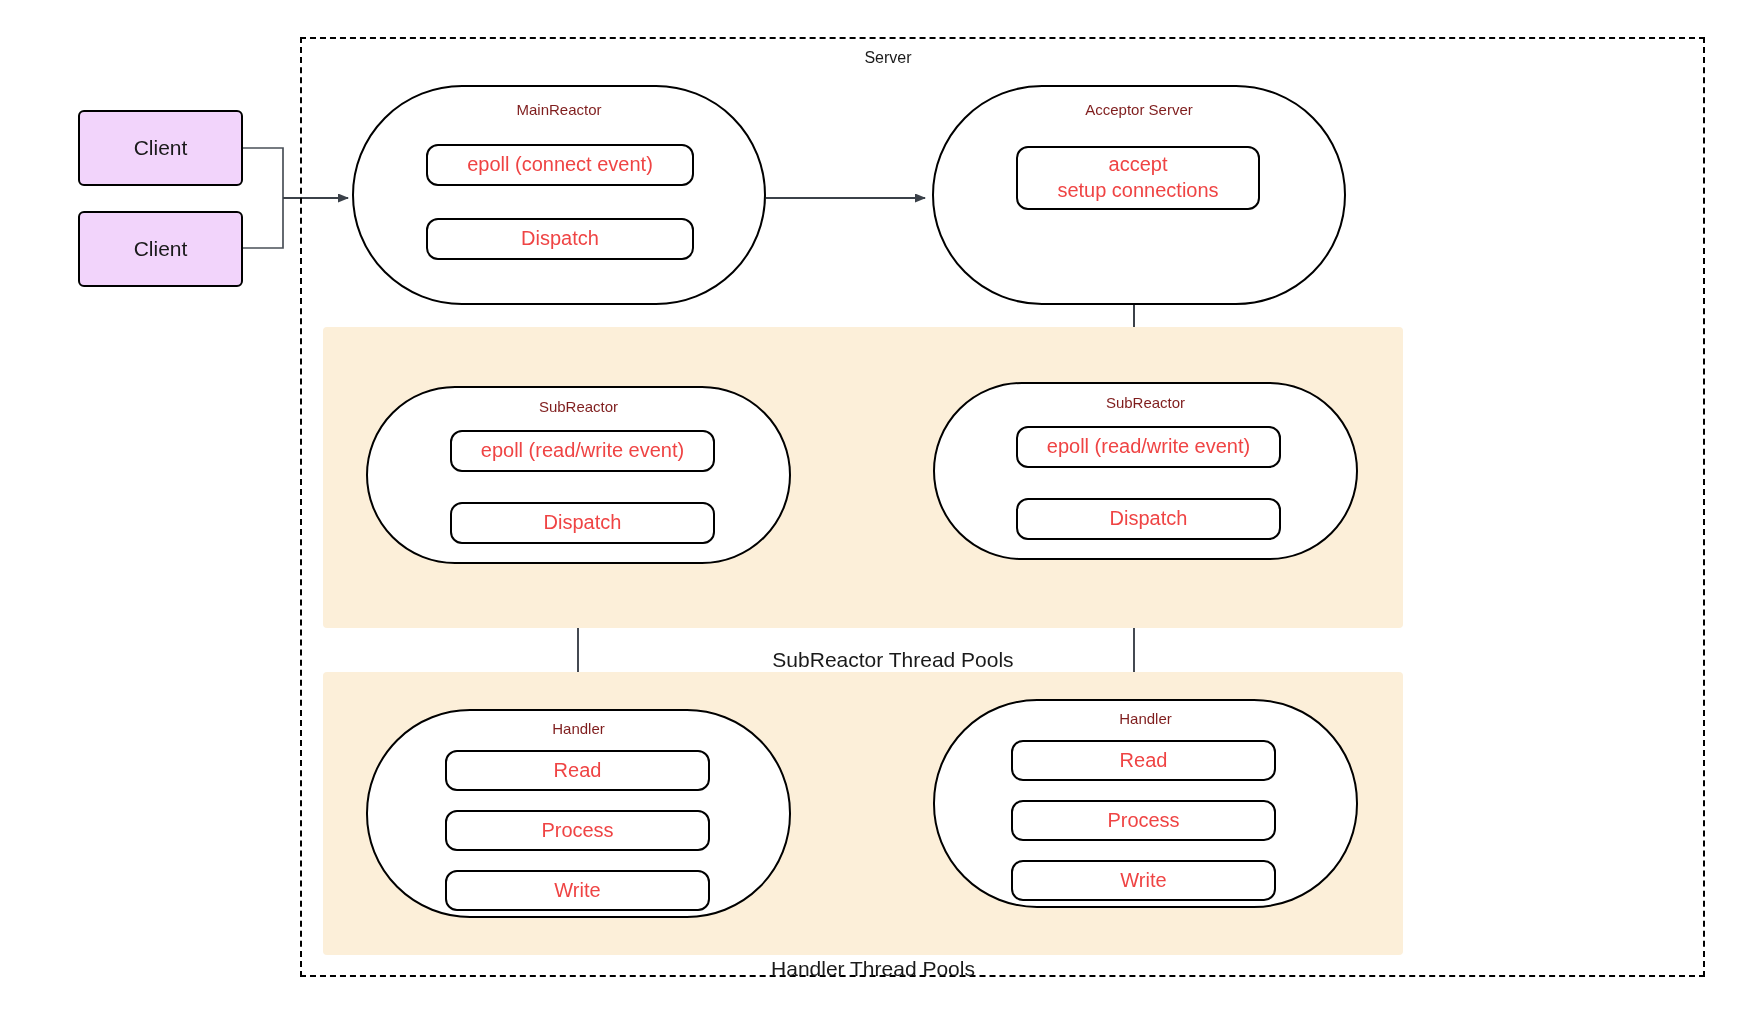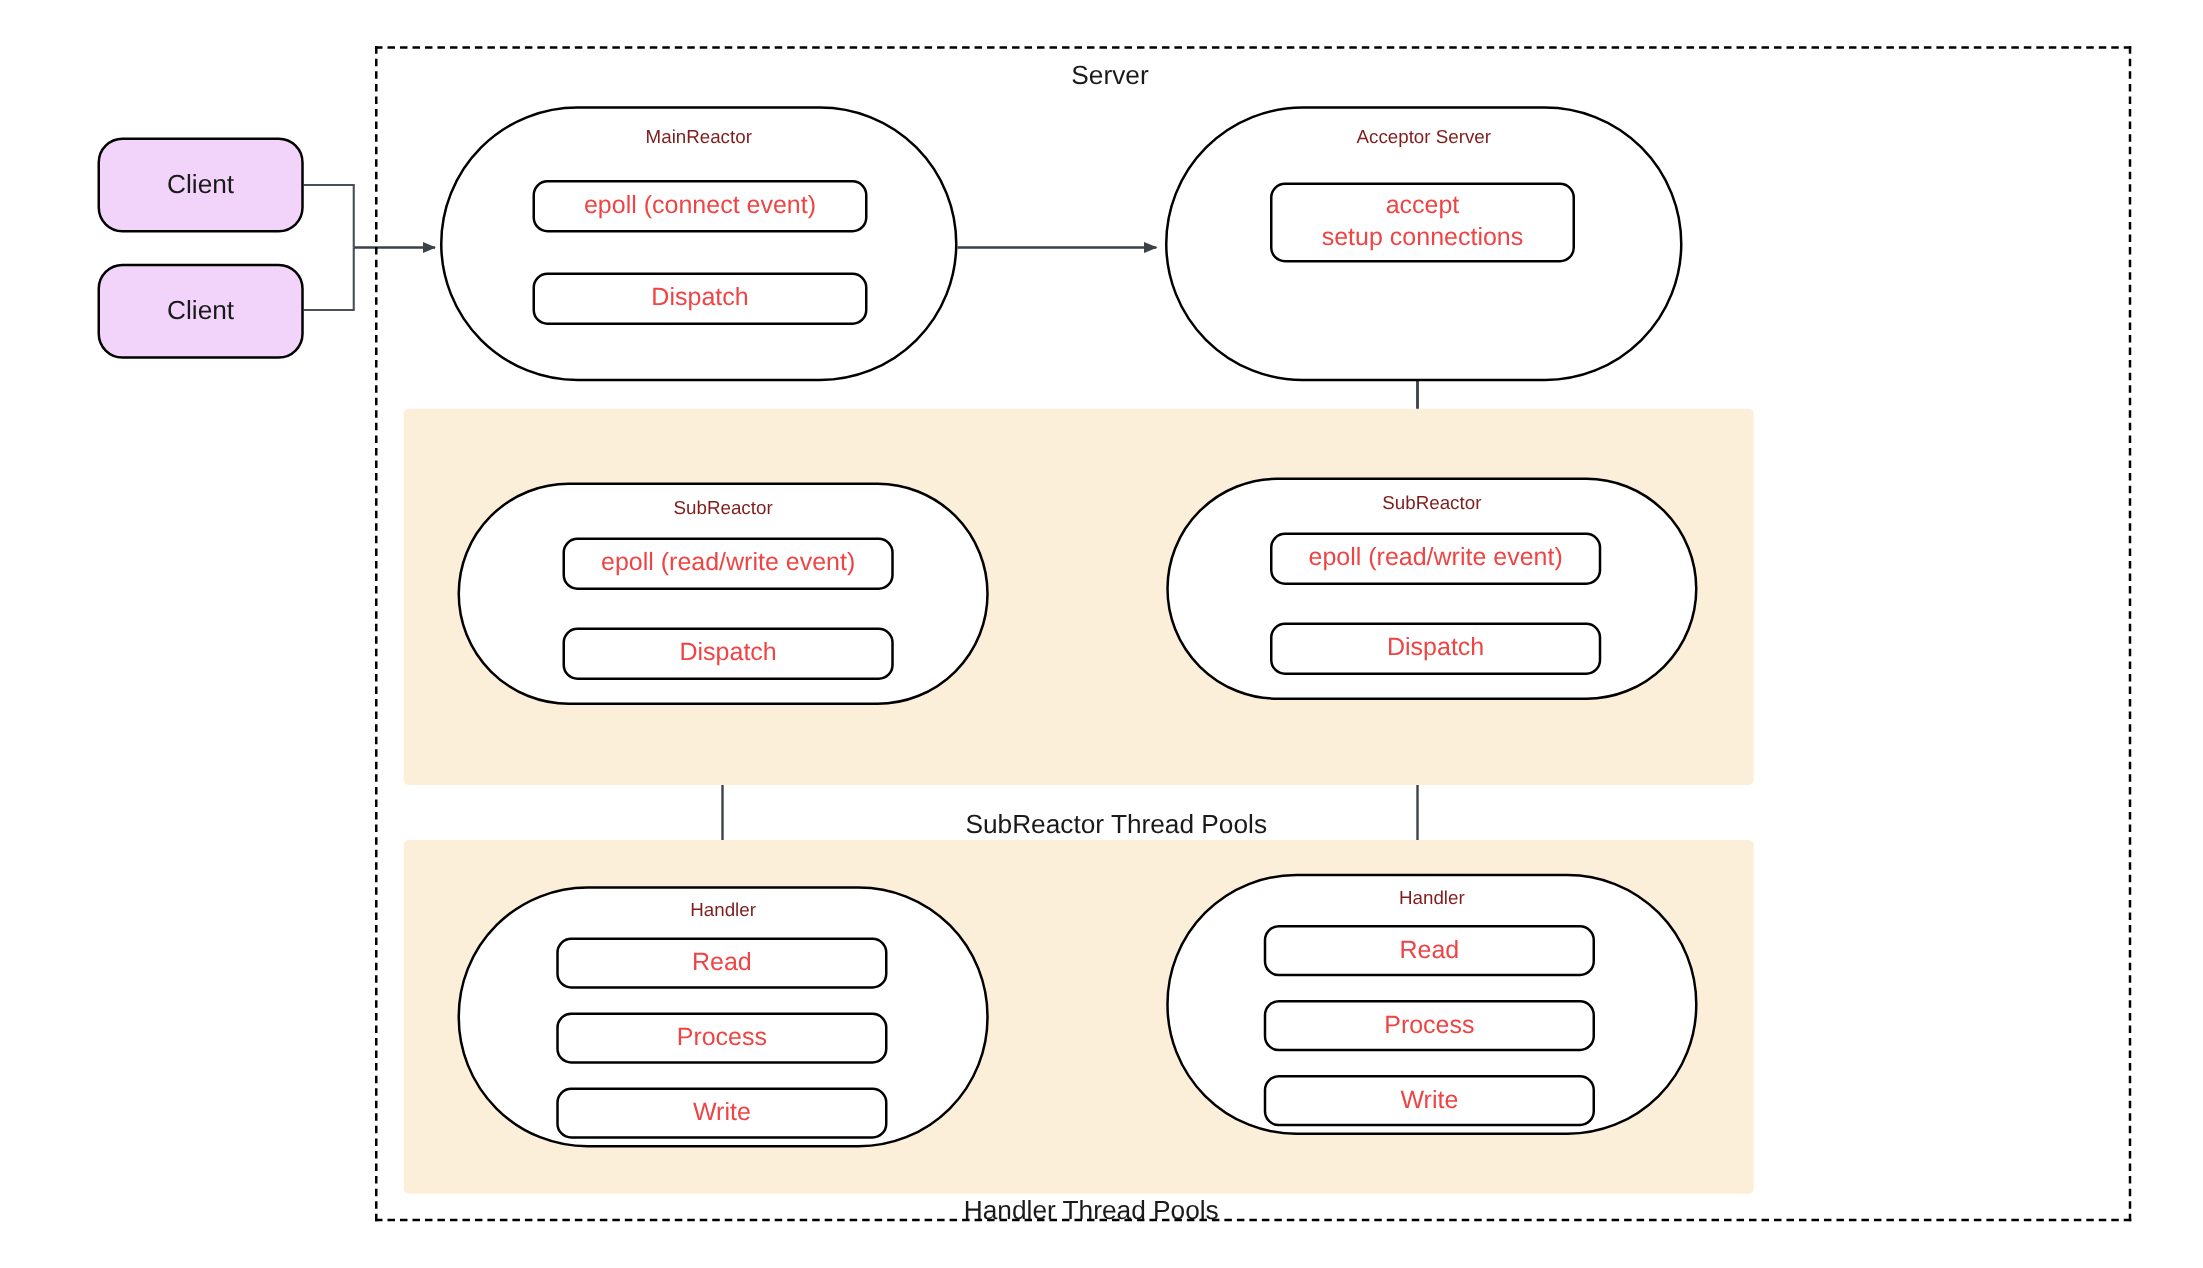--- a/index.html
+++ b/index.html
@@ -27,21 +27,21 @@
 
   
   .server-box {
     position: absolute;
     border: 2.6px dashed #000000;
     background: transparent;
     box-sizing: border-box;
   }
   .server-label {
     position: absolute;
-    font-size: 21px;
+    font-size: 16px;
     color: #1a1a1a;
     white-space: nowrap;
     text-align: center;
   }
 
   
   .pool-panel {
     position: absolute;
     background: #fcefd9;
     border-radius: 4px;
@@ -53,21 +53,21 @@
     color: #1a1a1a;
     white-space: nowrap;
     text-align: center;
   }
 
   
   .client-pill {
     position: absolute;
     background: #f2d4fb;
     border: 2.6px solid #000000;
-    border-radius: 20px;
+    border-radius: 6px;
     box-sizing: border-box;
     display: flex;
     align-items: center;
     justify-content: center;
     font-size: 21px;
     color: #1a1a1a;
   }
 
   
   .node {

